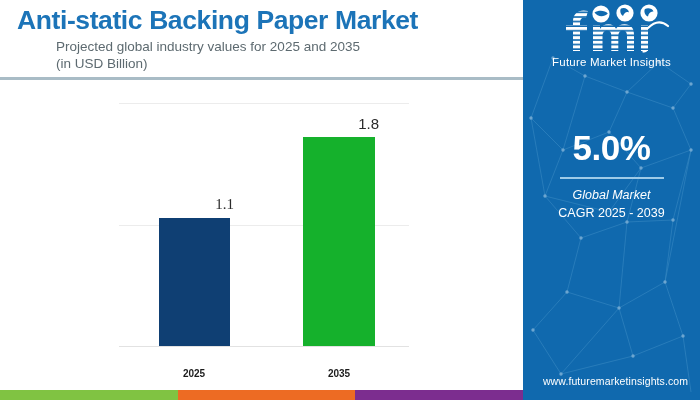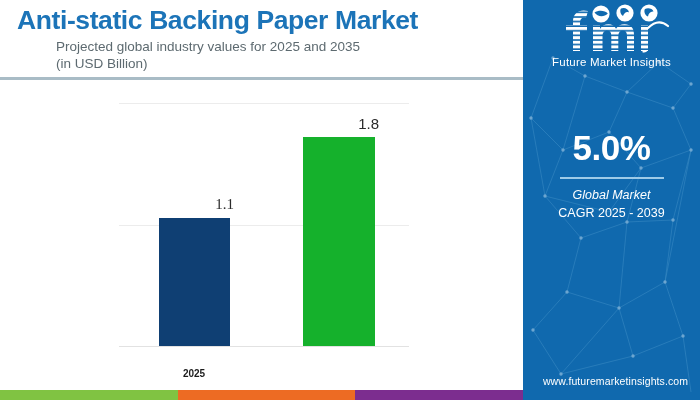--- a/index.html
+++ b/index.html
@@ -89,20 +89,21 @@
       <div class="gridline" id="grid-mid"></div>
       <div id="axis-baseline"></div>
 
       <div class="bar" id="bar-2025" style="height: 127.6px; background: rgb(15, 63, 115);"></div>
       <div class="bar" id="bar-2035" style="height: 208.8px; background: rgb(21, 177, 44);"></div>
 
       <div class="bar-value" id="value-2025" style="top: 116.4px; font-family: Liberation Serif, serif;">1.1</div>
       <div class="bar-value" id="value-2035" style="top: 35.2px;">1.8</div>
 
       <div class="cat-label" id="cat-2025">2025</div>
+      <div class="cat-label" id="cat-2035">2035</div>
     </div>
 
     <div id="stripe">
       <div class="stripe-seg" id="stripe-green"></div>
       <div class="stripe-seg" id="stripe-orange"></div>
       <div class="stripe-seg" id="stripe-purple"></div>
     </div>
   </div>
 
   <div id="right-panel">

